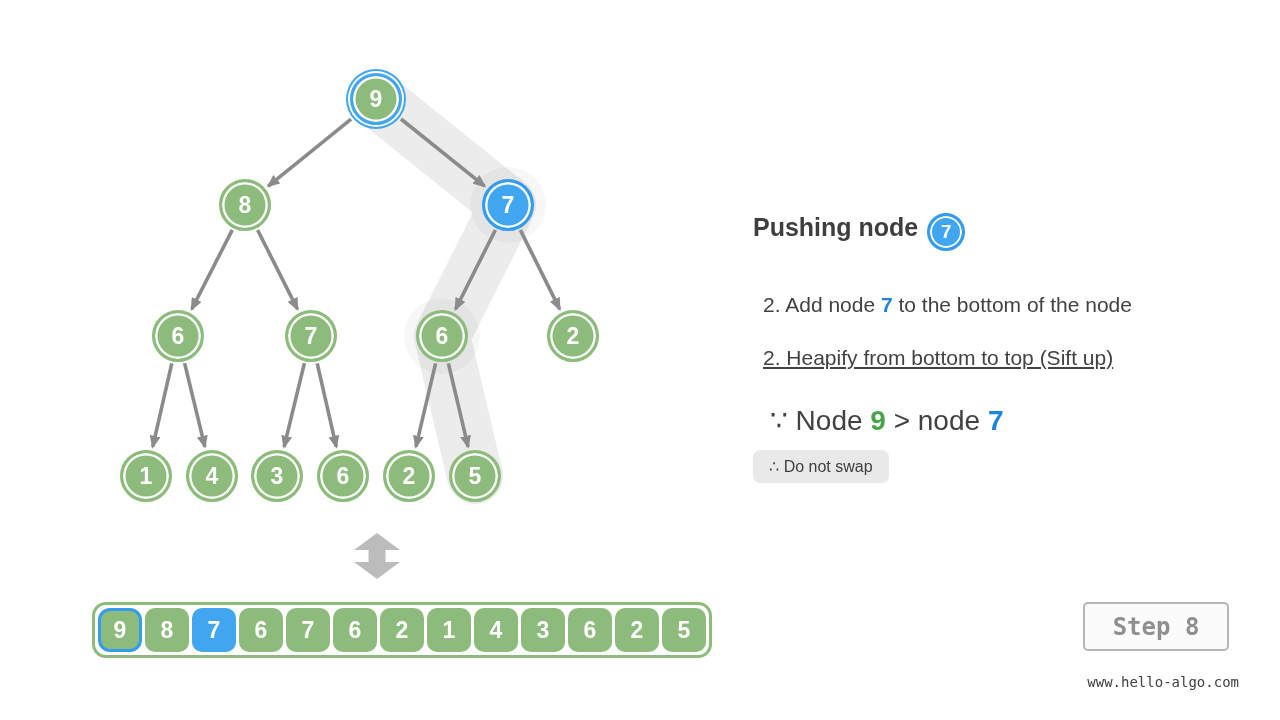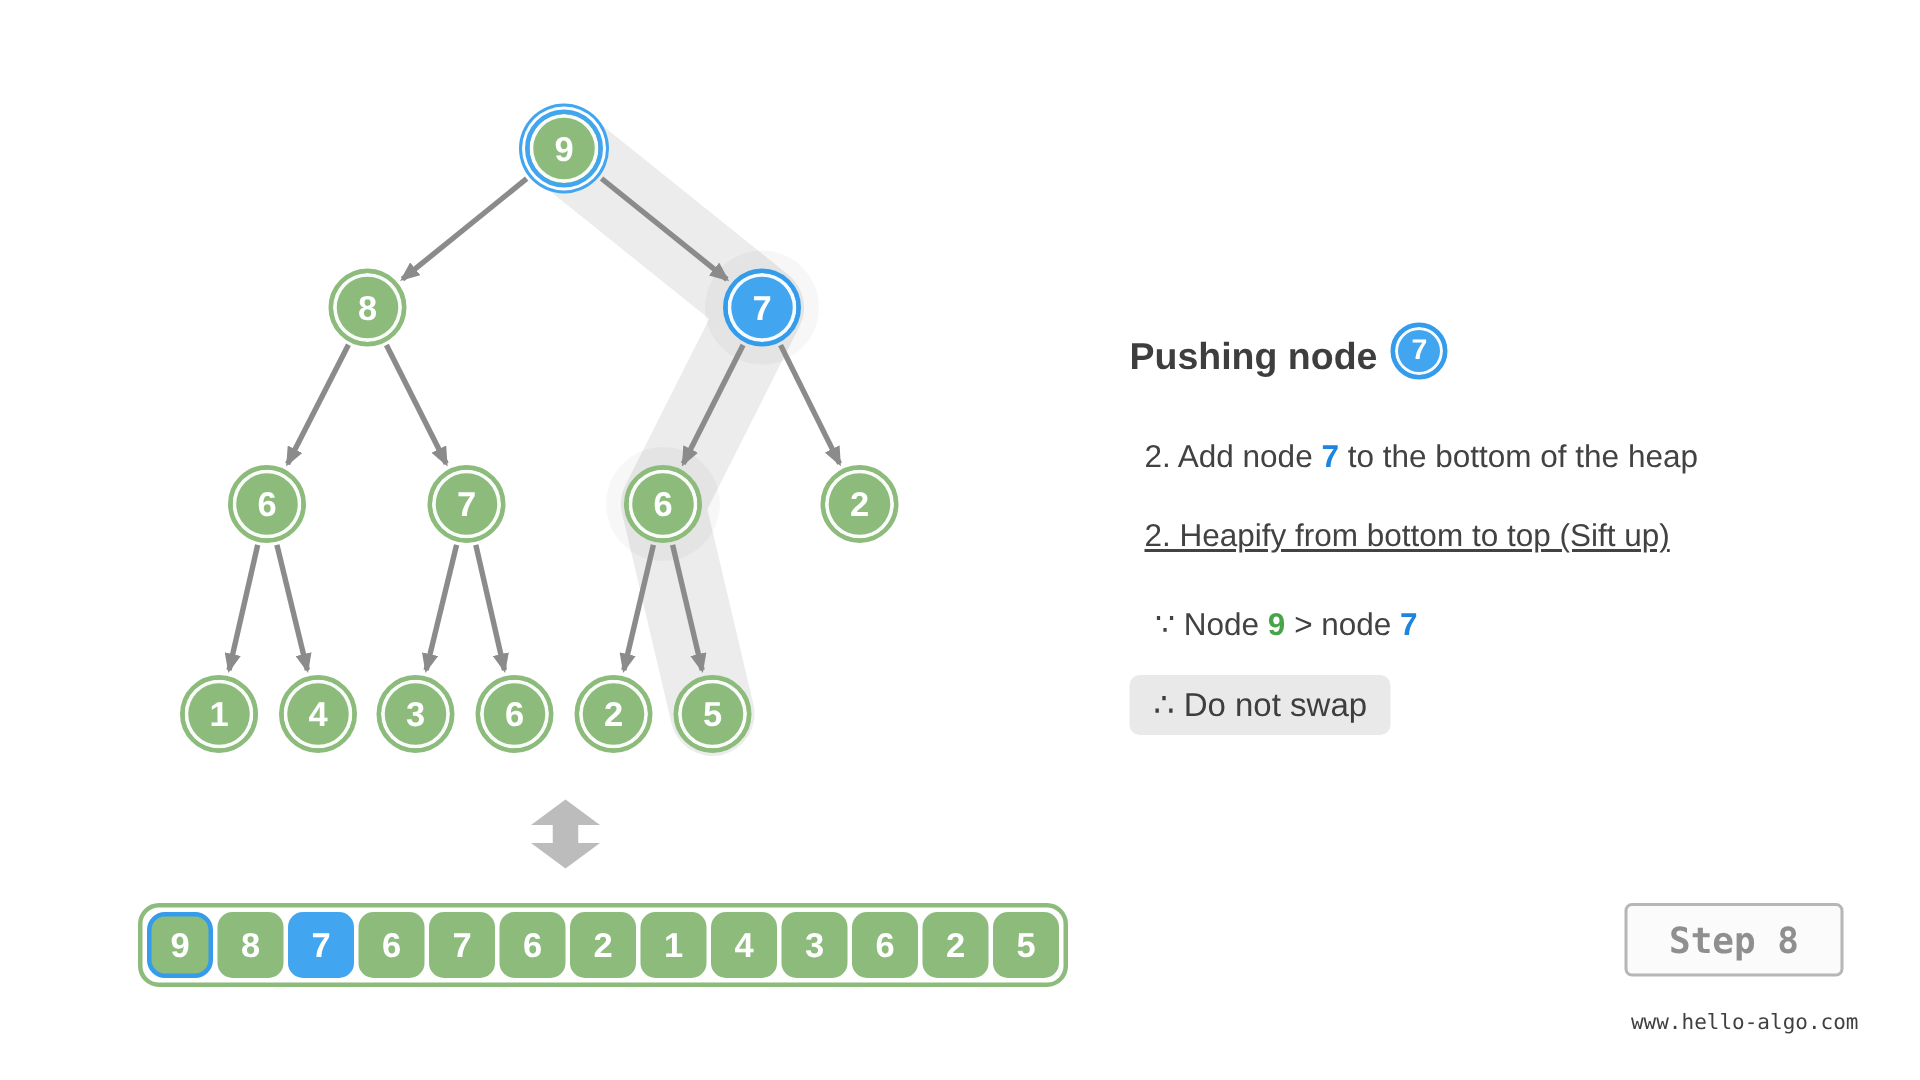--- a/index.html
+++ b/index.html
@@ -40,40 +40,40 @@
     width:44px; height:44px; box-sizing:border-box; border-radius:10px;
     background:#8CBB7B; color:#ffffff; font-weight:bold; font-size:23px;
     display:flex; align-items:center; justify-content:center;
   }
   .cell.blue-outline { border:3px solid #359CEB; border-radius:12px; }
   .cell.blue { background:#41A5F0; }
 
   
   #panel-title {
     position:absolute; left:753px; top:213px; height:40px;
-    display:flex; align-items:flex-end; gap:9px;
+    display:flex; align-items:flex-start; gap:9px;
     font-size:25px; font-weight:bold; color:#3E3E3E; z-index:3;
   }
   .title-node-circle {
     width:32px; height:32px; border-radius:50%;
     background:#41A5F0; border:3px solid #359CEB;
     box-shadow: inset 0 0 0 2px rgba(255,255,255,0.95);
     display:flex; align-items:center; justify-content:center;
     color:#ffffff; font-size:19px; font-weight:bold;
   }
   #steps { position:absolute; left:763px; top:292px; font-size:21px; color:#424242; z-index:3; }
   .step-line { line-height:26px; }
   .step-line + .step-line { margin-top:27px;text-decoration:underline; }
-  #because-line { position:absolute; left:770px; top:404px; font-size:21px; color:#424242; z-index:3; }
+  #because-line { position:absolute; left:770px; top:404px; font-size:28px; color:#424242; z-index:3; }
   .t-blue  { color:#1D85DD; font-weight:bold; }
   .t-green { color:#47A44B; font-weight:bold; }
   #conclusion-badge {
     position:absolute; left:753px; top:450px;
     background:#E9E9E9; border-radius:7px; padding:7px 16px;
-    font-size:22px; color:#3E3E3E; z-index:3;
+    font-size:16px; color:#3E3E3E; z-index:3;
   }
 
   
   #step-button {
     position:absolute; left:1083px; top:602px; width:146px; height:49px;
     box-sizing:border-box; border:2px solid #B6B6B6; border-radius:5px;
     background:#FBFBFB; color:#8F8F8F;
     font-family:"DejaVu Sans Mono", monospace; font-weight:bold; font-size:24px;
     display:flex; align-items:center; justify-content:center; z-index:3;
   }
@@ -144,21 +144,21 @@
     </div>
 
   <div id="panel-title">
     <span>Pushing node</span>
     <span class="title-node-circle">
       <span>7</span>
     </span>
   </div>
 
   <div id="steps">
-    <div class="step-line"><span>2. Add node </span><span class="t-blue">7</span><span> to the bottom of the heap</span></div>
+    <div class="step-line"><span>2. Add node </span><span class="t-blue">7</span><span> to the bottom of the node</span></div>
     <div class="step-line"><span>2. Heapify from bottom to top (Sift up)</span></div>
   </div>
 
   <div id="because-line"><span>∵ Node </span><span class="t-green">9</span><span> &gt; node </span><span class="t-blue">7</span></div>
 
   <div id="conclusion-badge">∴ Do not swap</div>
 
   <div id="step-button">Step 8</div>
 
   <div id="watermark">www.hello-algo.com</div>

